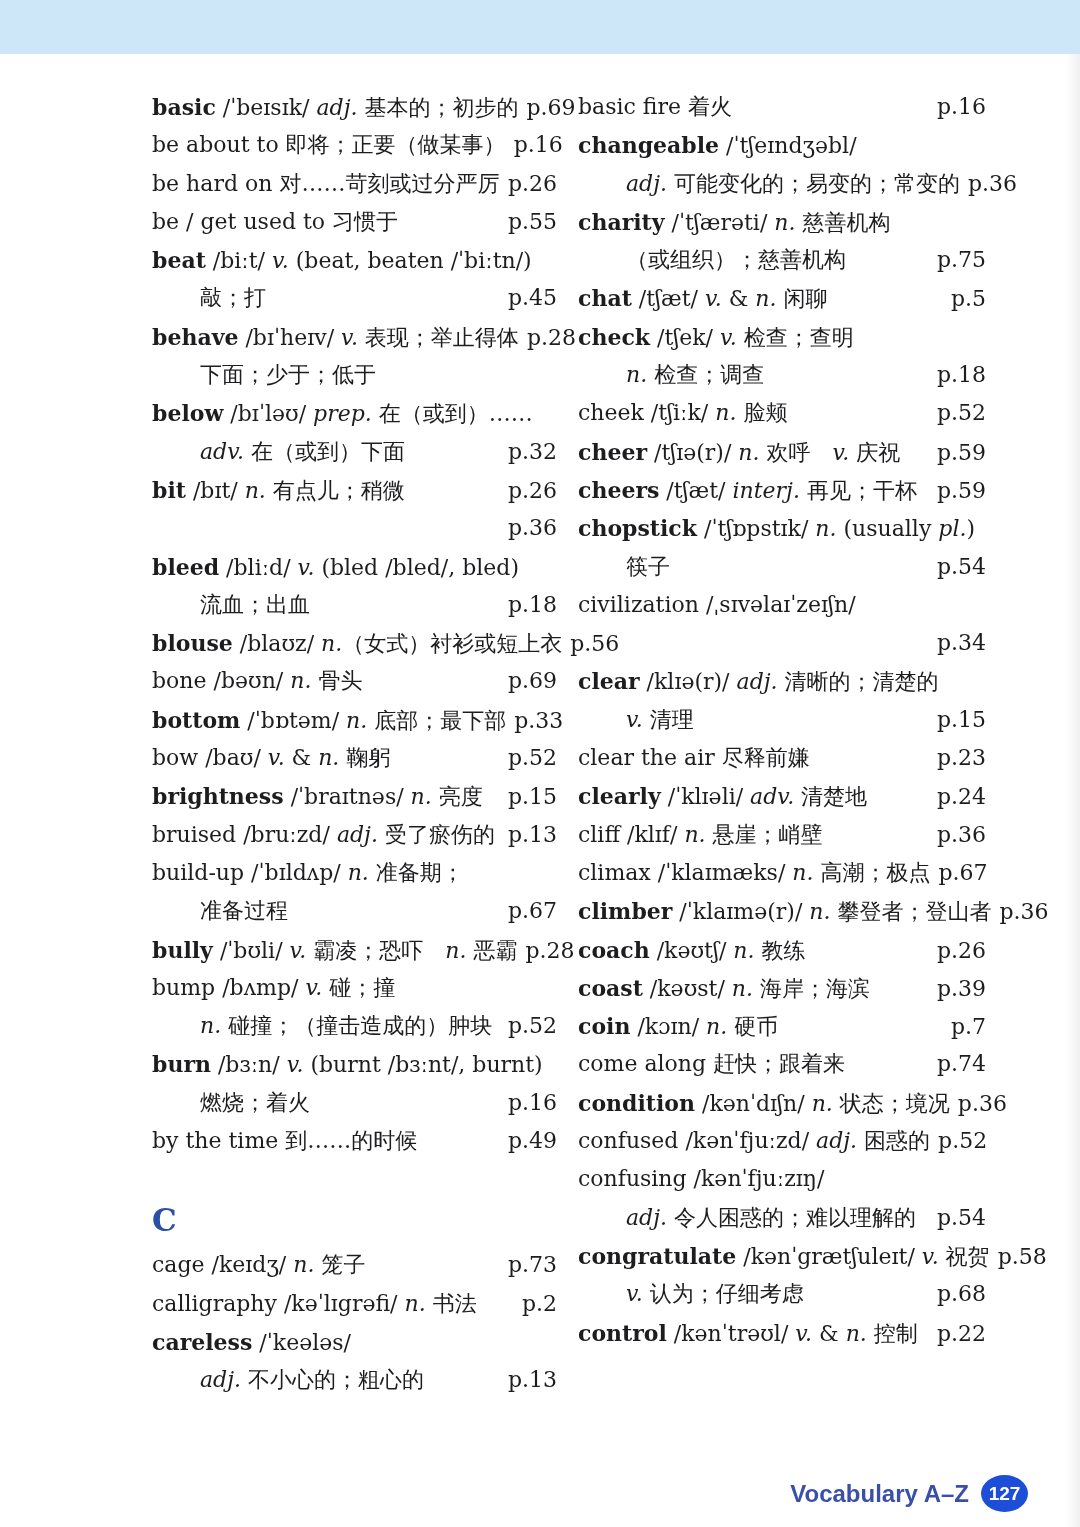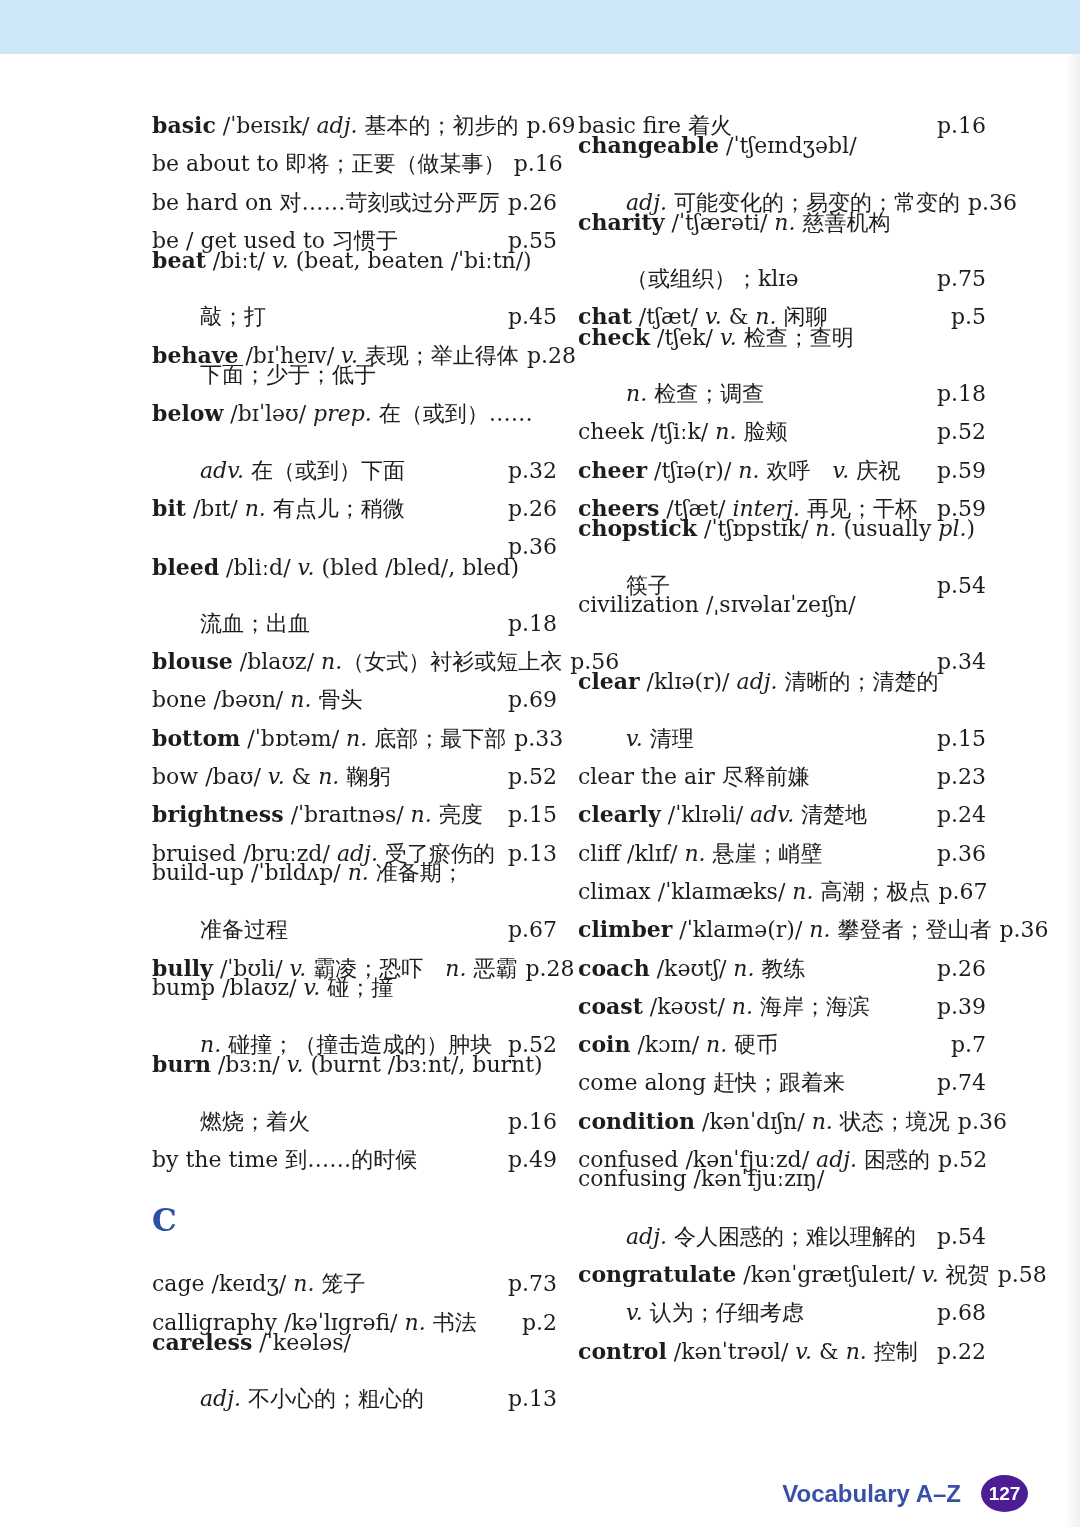--- a/index.html
+++ b/index.html
@@ -9,30 +9,30 @@
     overflow:hidden;
   }
   .top-band{position:absolute;top:0;left:0;width:1080px;height:54px;background:#cde7f8;}
   .edge-shade{position:absolute;top:54px;right:0;width:14px;height:1473px;
     background:linear-gradient(to right,rgba(0,0,0,0),rgba(0,0,0,0.06));}
   .vocab-column{position:absolute;top:88px;}
   .col-left{left:152px;width:405px;}
   .col-right{left:578px;width:408px;}
   .row{display:flex;align-items:baseline;height:38.3px;line-height:38.3px;font-size:22px;}
   .row .text{white-space:nowrap;}
-  .row .pg{margin-left:auto;padding-left:8px;white-space:nowrap;margin-top:19px;}
+  .row .pg{margin-left:auto;padding-left:8px;white-space:nowrap;}
   .row.indent .text{padding-left:48px;text-align:center;}
   .seg-b{font-weight:bold;}
   .seg-i{font-style:italic;}
   .gap{height:34px;}
   .section-letter{height:52px;line-height:52px;font-size:31px;font-weight:bold;color:#2b4fa3;}
-  .footer{position:absolute;top:1475px;right:52px;display:flex;align-items:center;gap:20px;
+  .footer{position:absolute;top:1475px;right:52px;display:flex;align-items:center;gap:12px;
     font-family:"Liberation Sans","DejaVu Sans",sans-serif;}
   .footer-label{color:#3a50a8;font-weight:bold;font-size:24px;}
-  .page-badge{width:47px;height:37px;border-radius:50%;background:#4c1d95;color:#ffffff;
+  .page-badge{width:47px;height:37px;border-radius:50%;background:#1d4ed8;color:#ffffff;
     display:flex;align-items:center;justify-content:center;font-size:19px;font-weight:bold;}
 </style>
 </head>
 <body>
 
 <div class="top-band"></div>
 <div class="edge-shade"></div>
 
 <div class="vocab-column col-left" id="col-left">
     <div class="row">
@@ -115,21 +115,21 @@
     </div>
     <div class="row indent">
       <span class="text"><span class="seg-r">准备过程</span></span>
       <span class="pg">p.67</span>
     </div>
     <div class="row">
       <span class="text"><span class="seg-b">bully</span><span class="seg-r"> /ˈbʊli/ </span><span class="seg-i">v.</span><span class="seg-r"> 霸凌；恐吓　</span><span class="seg-i">n.</span><span class="seg-r"> 恶霸</span></span>
       <span class="pg">p.28</span>
     </div>
     <div class="row">
-      <span class="text"><span class="seg-r">bump /blaʊz/ </span><span class="seg-i">v.</span><span class="seg-r"> 碰；撞</span></span>
+      <span class="text"><span class="seg-r">bump /bʌmp/ </span><span class="seg-i">v.</span><span class="seg-r"> 碰；撞</span></span>
     </div>
     <div class="row indent">
       <span class="text"><span class="seg-i">n.</span><span class="seg-r"> 碰撞；（撞击造成的）肿块</span></span>
       <span class="pg">p.52</span>
     </div>
     <div class="row">
       <span class="text"><span class="seg-b">burn</span><span class="seg-r"> /bɜːn/ </span><span class="seg-i">v.</span><span class="seg-r"> (burnt /bɜːnt/, burnt)</span></span>
     </div>
     <div class="row indent">
       <span class="text"><span class="seg-r">燃烧；着火</span></span>
@@ -166,21 +166,21 @@
       <span class="text"><span class="seg-b">changeable</span><span class="seg-r"> /ˈtʃeɪndʒəbl/</span></span>
     </div>
     <div class="row indent">
       <span class="text"><span class="seg-i">adj.</span><span class="seg-r"> 可能变化的；易变的；常变的</span></span>
       <span class="pg">p.36</span>
     </div>
     <div class="row">
       <span class="text"><span class="seg-b">charity</span><span class="seg-r"> /ˈtʃærəti/ </span><span class="seg-i">n.</span><span class="seg-r"> 慈善机构</span></span>
     </div>
     <div class="row indent">
-      <span class="text"><span class="seg-r">（或组织）；klɪə</span></span>
+      <span class="text"><span class="seg-r">（或组织）；慈善机构</span></span>
       <span class="pg">p.75</span>
     </div>
     <div class="row">
       <span class="text"><span class="seg-b">chat</span><span class="seg-r"> /tʃæt/ </span><span class="seg-i">v.</span><span class="seg-r"> &amp; </span><span class="seg-i">n.</span><span class="seg-r"> 闲聊</span></span>
       <span class="pg">p.5</span>
     </div>
     <div class="row">
       <span class="text"><span class="seg-b">check</span><span class="seg-r"> /tʃek/ </span><span class="seg-i">v.</span><span class="seg-r"> 检查；查明</span></span>
     </div>
     <div class="row indent">

